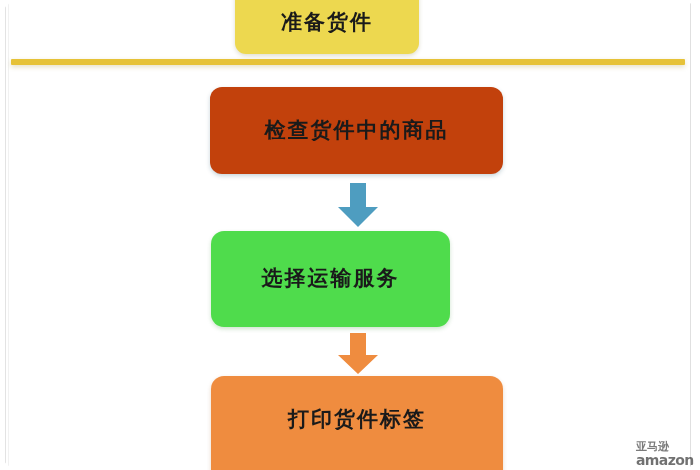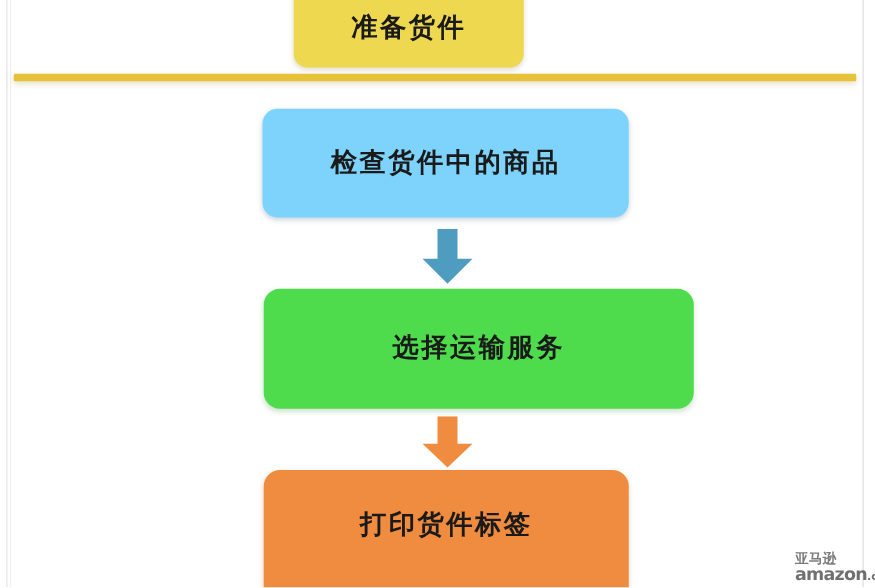--- a/index.html
+++ b/index.html
@@ -9,20 +9,21 @@
   }
   body {
     font-family: "DejaVu Sans", "Liberation Sans", sans-serif;
   }
   #canvas {
     position: relative;
     width: 700px;
     height: 470px;
     background: #ffffff;
     overflow: hidden;
+    border-radius: 21px;
   }
   
   .frame-line-left {
     position: absolute;
     left: 5px;
     top: 0;
     width: 1px;
     height: 470px;
     background: #e3e3e3;
   }
@@ -79,30 +80,30 @@
     background: #e6c238;
     border-radius: 1px;
     box-shadow: 0 2px 5px rgba(170,150,60,0.30);
   }
 
   .node-inspect {
     left: 210px;
     top: 87px;
     width: 293px;
     height: 87px;
-    background: #7dd3fc;
+    background: #c2410c;
     border-radius: 12px;
     font-size: 21px;
     box-shadow: 0 2px 4px rgba(40,90,110,0.25);
   }
 
   .node-shipping {
     left: 211px;
     top: 231px;
-    width: 344px;
+    width: 239px;
     height: 96px;
     background: #4fdc4c;
     border-radius: 13px;
     font-size: 21px;
     box-shadow: 0 2px 4px rgba(40,130,40,0.22);
   }
 
   .node-label {
     left: 211px;
     top: 376px;

